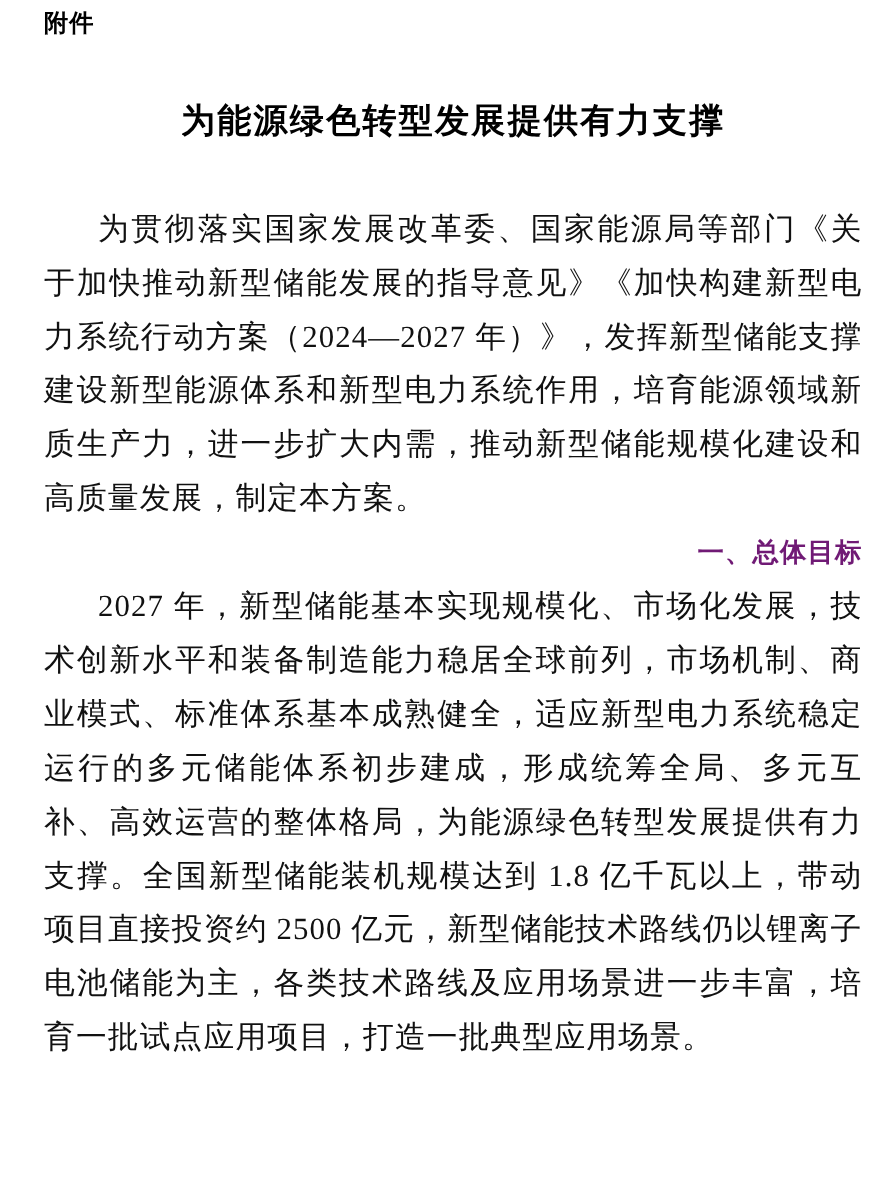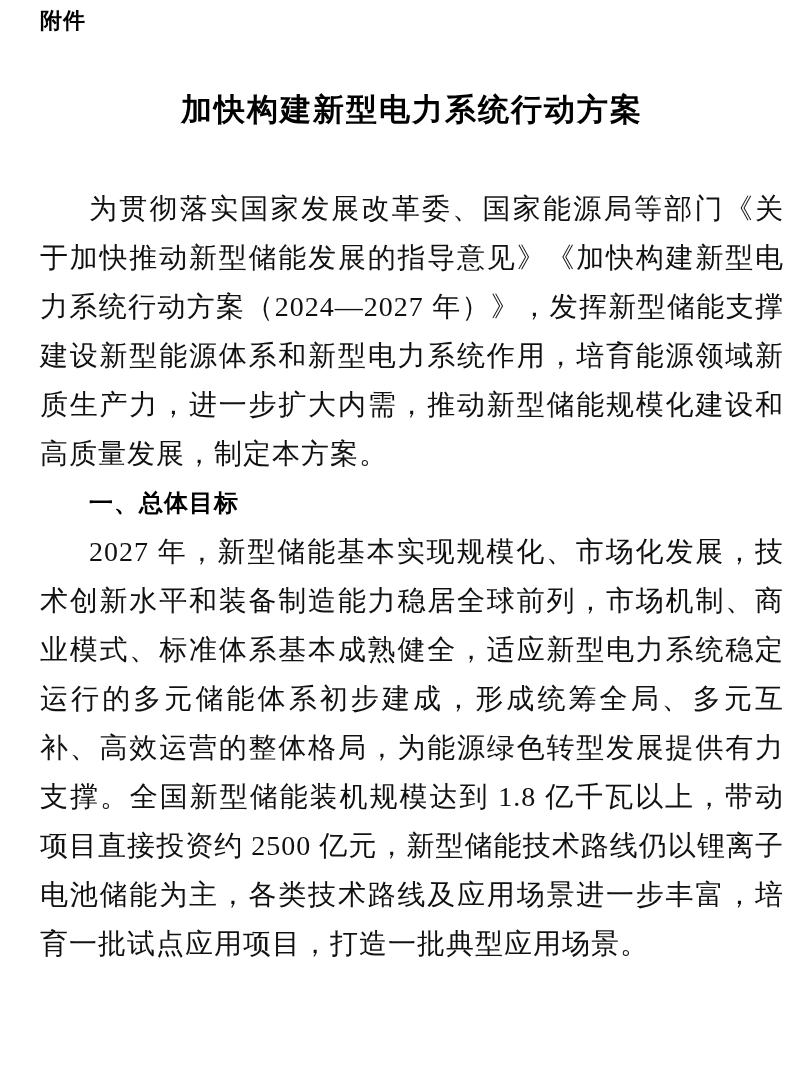--- a/index.html
+++ b/index.html
@@ -58,35 +58,36 @@
     color: #111111;
   }
   .section-heading {
     margin: 0;
     font-family: "Liberation Sans", "DejaVu Sans", sans-serif;
     font-weight: 700;
     font-size: 24px;
     line-height: 49px;
     letter-spacing: 1px;
     text-indent: 49px;
-    color: #000000;
+    color: #701a75;
+    text-align: right;
   }
   .lead-emphasis {
     font-style: italic;
     font-weight: 700;
   }
 </style>
 </head>
 <body>
 
 <div class="page">
 
   <div class="attachment">附件</div>
 
-  <h1 class="doc-title">加快构建新型电力系统行动方案</h1>
+  <h1 class="doc-title">为能源绿色转型发展提供有力支撑</h1>
 
 
   <div class="body-text">
 
     <p class="para">为贯彻落实国家发展改革委、国家能源局等部门《关于加快推动新型储能发展的指导意见》《加快构建新型电力系统行动方案（2024—2027 年）》，发挥新型储能支撑建设新型能源体系和新型电力系统作用，培育能源领域新质生产力，进一步扩大内需，推动新型储能规模化建设和高质量发展，制定本方案。</p>
 
     <h3 class="section-heading">一、总体目标</h3>
 
     <p class="para">2027 年，新型储能基本实现规模化、市场化发展，技术创新水平和装备制造能力稳居全球前列，市场机制、商业模式、标准体系基本成熟健全，适应新型电力系统稳定运行的多元储能体系初步建成，形成统筹全局、多元互补、高效运营的整体格局，为能源绿色转型发展提供有力支撑。全国新型储能装机规模达到 1.8 亿千瓦以上，带动项目直接投资约 2500 亿元，新型储能技术路线仍以锂离子电池储能为主，各类技术路线及应用场景进一步丰富，培育一批试点应用项目，打造一批典型应用场景。</p>
 

